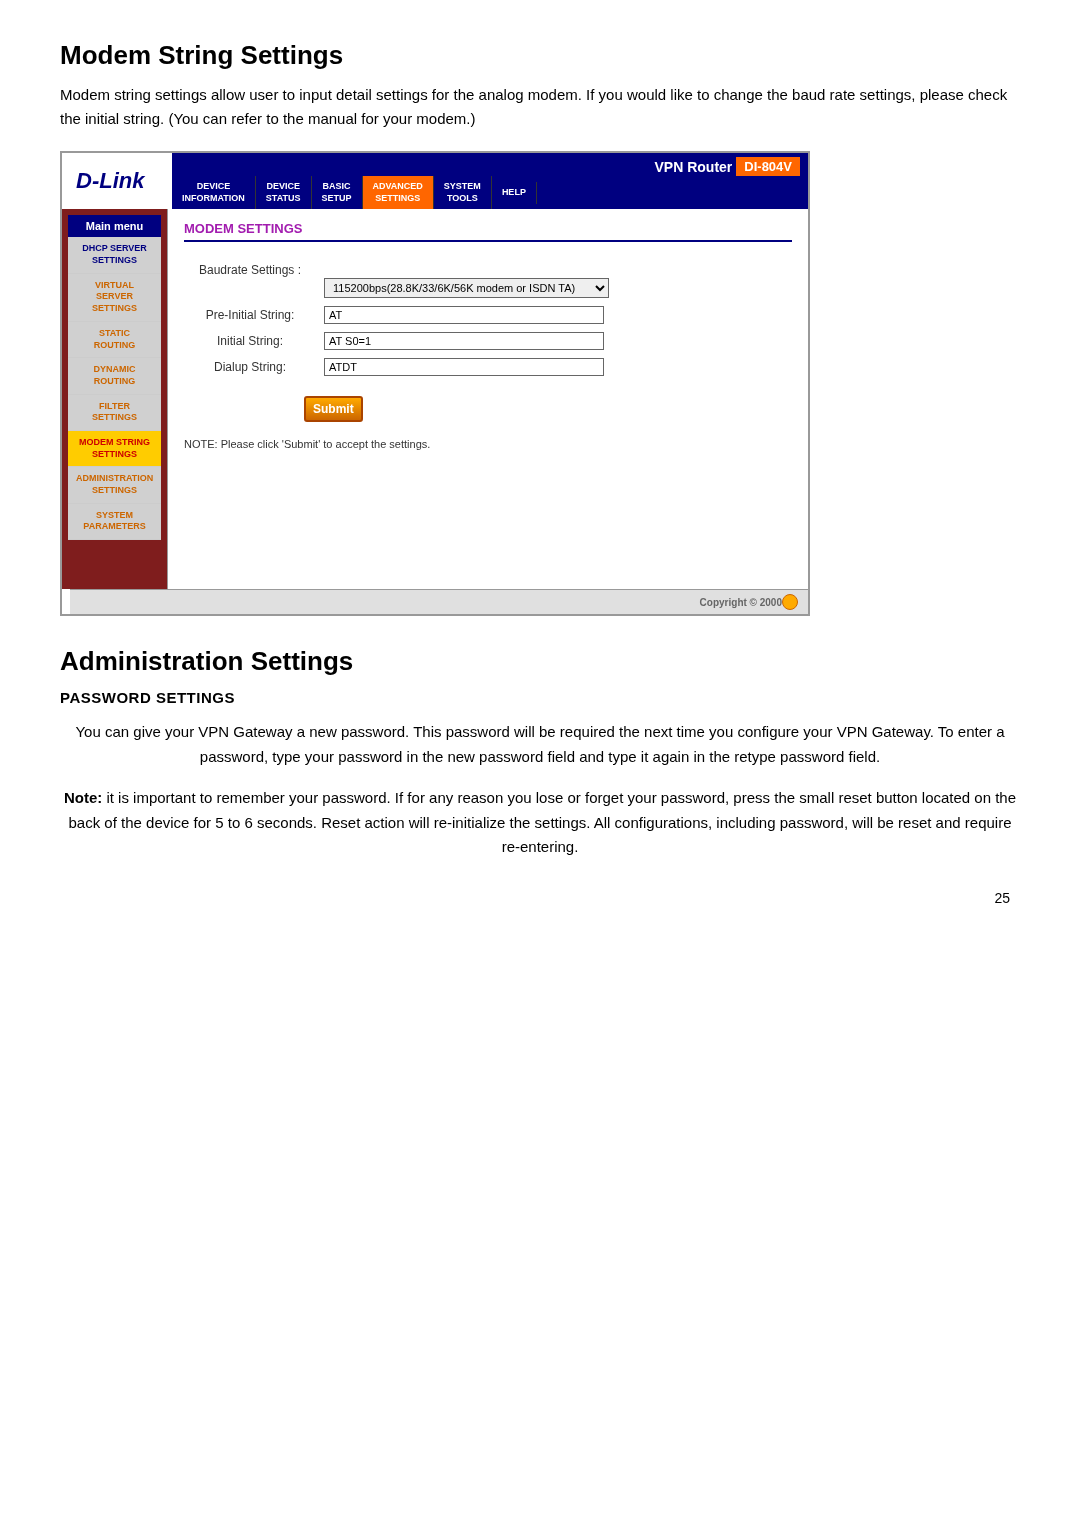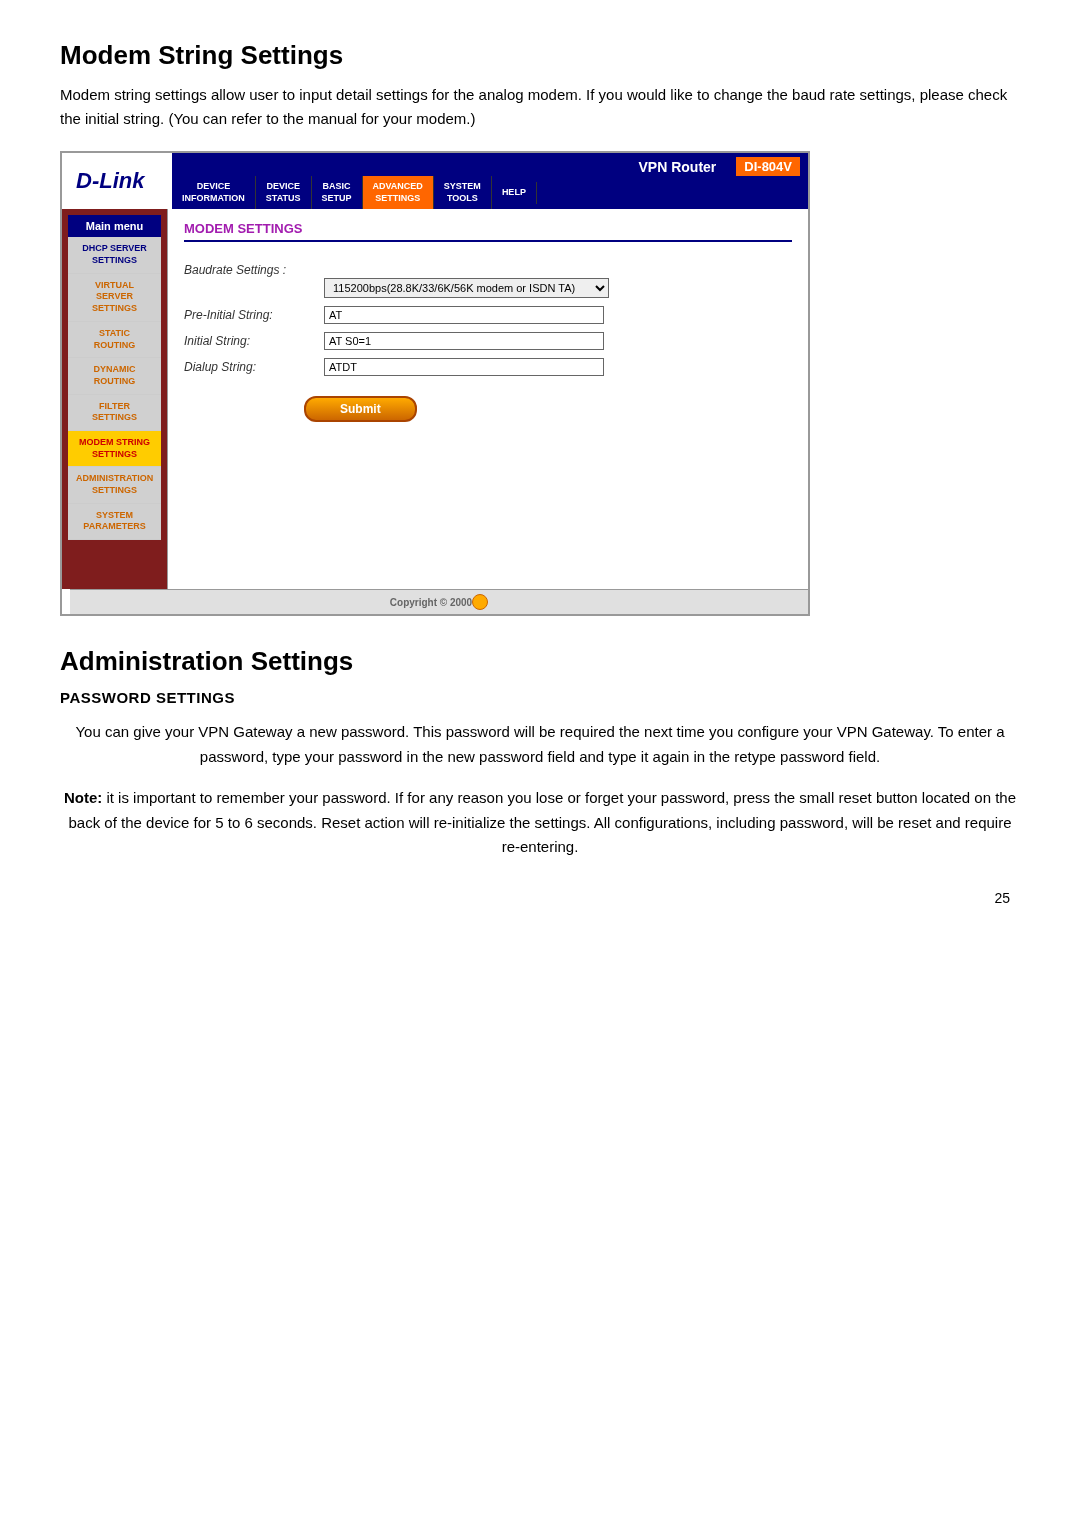--- a/index.html
+++ b/index.html
@@ -59,21 +59,21 @@
       align-items: flex-end;
       justify-content: space-between;
     }
     .vpn-router-label {
       color: #fff;
       font-size: 14px;
       font-weight: bold;
       padding: 4px 8px 0 0;
       display: flex;
       align-items: center;
-      gap: 20px;
+      gap: 4px;
     }
     .model-badge {
       background: #ff6600;
       color: #fff;
       font-weight: bold;
       font-size: 13px;
       padding: 2px 8px;
       border-radius: 0;
     }
     .nav-bar {
@@ -153,25 +153,24 @@
     }
 
     .form-row {
       display: flex;
       align-items: center;
       margin-bottom: 8px;
       font-size: 12px;
     }
     .form-label {
       width: 140px;
-      text-align: left;
+      text-align: center;
       padding-right: 8px;
       font-size: 12px;
       color: #333;
-      font-style: italic;
     }
     .form-input {
       border: 1px solid #666;
       padding: 2px 4px;
       font-size: 11px;
       width: 280px;
     }
     .form-select {
       border: 1px solid #666;
       padding: 2px 4px;
@@ -179,39 +178,39 @@
       width: 285px;
       margin-top: 36px;
     }
 
     .submit-btn {
       background: linear-gradient(to bottom, #ffaa00, #cc6600);
       border: 2px solid #aa4400;
       color: #fff;
       font-weight: bold;
       font-size: 12px;
-      padding: 4px 34px;
+      padding: 4px 7px;
       cursor: pointer;
       margin: 12px 0 8px 120px;
-      border-radius: 12px;
+      border-radius: 3px;
     }
 
     .note-text {
       font-size: 11px;
       color: #333;
       margin-top: 8px;
     }
 
     
     .router-footer {
       background: #e0e0e0;
       border-top: 1px solid #999;
       padding: 4px 10px;
       display: flex;
-      justify-content: center;
+      justify-content: flex-end;
       align-items: center;
       margin-left: 8px;
     }
     .copyright-text {
       font-size: 10px;
       color: #666;
       font-weight: bold;
     }
     .status-circle {
       width: 16px;
@@ -323,20 +322,21 @@
       
       <div class="form-row">
         <span class="form-label">Dialup String:</span>
         <input class="form-input" type="text" value="ATDT" style="">
       </div>
 
       
       <button class="submit-btn">Submit</button>
 
       
+      <div class="note-text">NOTE: Please click 'Submit' to accept the settings.</div>
     </div>
   </div>
 
   <div class="router-footer">
     <span class="copyright-text">Copyright © 2000</span>
     <div class="status-circle"></div>
   </div>
 </div>
 
 <div class="admin-section">

